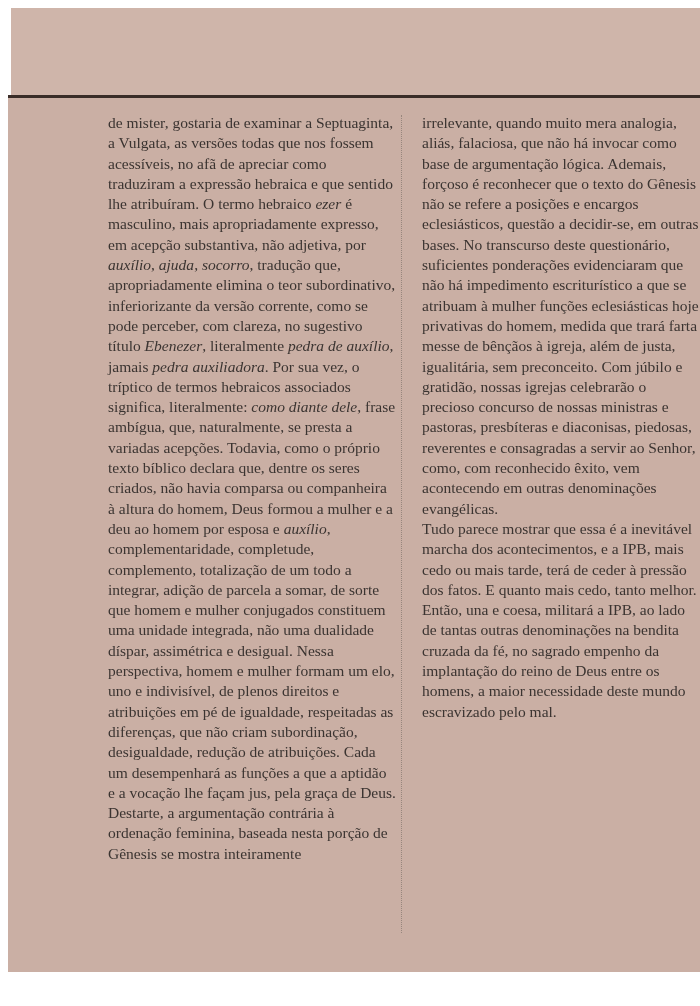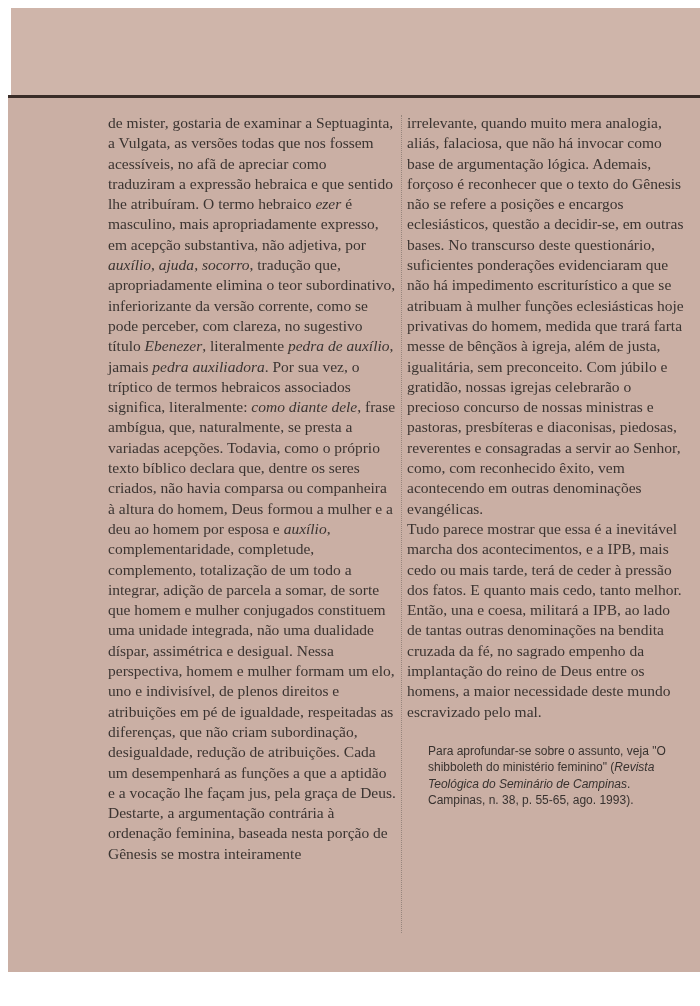--- a/index.html
+++ b/index.html
@@ -43,21 +43,21 @@
   .col {
     position: absolute;
     top: 15px;
     color: #3b3431;
     font-size: 15.5px;
     line-height: 20.3px;
     text-align: left;
   }
   .col p { margin: 0; }
   .col-left  { left: 100px; width: 289px; }
-  .col-right { left: 399px; width: 278px; }
+  .col-right { left: 414px; width: 278px; }
   .column-divider {
     position: absolute;
     left: 393px;
     top: 17px;
     height: 818px;
     width: 0;
     border-left: 1px dotted #97867d;
   }
   .question-heading {
     margin: 19px 0 4px 0;
@@ -85,16 +85,15 @@
   <div class="header-band"></div>
   <div class="header-rule"></div>
   <div class="content-area">
     <div class="col col-left">
       <p>de mister, gostaria de examinar a Septuaginta, a Vulgata, as versões todas que nos fossem acessíveis, no afã de apreciar como traduziram a expressão hebraica e que sentido lhe atribuíram. O termo hebraico <em>ezer</em> é masculino, mais apropriadamente expresso, em acepção substantiva, não adjetiva, por <em>auxílio</em>, <em>ajuda</em>, <em>socorro</em>, tradução que, apropriadamente elimina o teor subordinativo, inferiorizante da versão corrente, como se pode perceber, com clareza, no sugestivo título <em>Ebenezer</em>, literalmente <em>pedra de auxílio</em>, jamais <em>pedra auxiliadora</em>. Por sua vez, o tríptico de termos hebraicos associados significa, literalmente: <em>como diante dele</em>, frase ambígua, que, naturalmente, se presta a variadas acepções. Todavia, como o próprio texto bíblico declara que, dentre os seres criados, não havia comparsa ou companheira à altura do homem, Deus formou a mulher e a deu ao homem por esposa e <em>auxílio</em>, complementaridade, completude, complemento, totalização de um todo a integrar, adição de parcela a somar, de sorte que homem e mulher conjugados constituem uma unidade integrada, não uma dualidade díspar, assimétrica e desigual. Nessa perspectiva, homem e mulher formam um elo, uno e indivisível, de plenos direitos e atribuições em pé de igualdade, respeitadas as diferenças, que não criam subordinação, desigualdade, redução de atribuições. Cada um desempenhará as funções a que a aptidão e a vocação lhe façam jus, pela graça de Deus. Destarte, a argumentação contrária à ordenação feminina, baseada nesta porção de Gênesis se mostra inteiramente</p>
     </div>
     <div class="column-divider"></div>
     <div class="col col-right">
       <p>irrelevante, quando muito mera analogia, aliás, falaciosa, que não há invocar como base de argumentação lógica. Ademais, forçoso é reconhecer que o texto do Gênesis não se refere a posições e encargos eclesiásticos, questão a decidir-se, em outras bases. No transcurso deste questionário, suficientes ponderações evidenciaram que não há impedimento escriturístico a que se atribuam à mulher funções eclesiásticas hoje privativas do homem, medida que trará farta messe de bênçãos à igreja, além de justa, igualitária, sem preconceito. Com júbilo e gratidão, nossas igrejas celebrarão o precioso concurso de nossas ministras e pastoras, presbíteras e diaconisas, piedosas, reverentes e consagradas a servir ao Senhor, como, com reconhecido êxito, vem acontecendo em outras denominações evangélicas.</p>
       <p>Tudo parece mostrar que essa é a inevitável marcha dos acontecimentos, e a IPB, mais cedo ou mais tarde, terá de ceder à pressão dos fatos. E quanto mais cedo, tanto melhor. Então, una e coesa, militará a IPB, ao lado de tantas outras denominações na bendita cruzada da fé, no sagrado empenho da implantação do reino de Deus entre os homens, a maior necessidade deste mundo escravizado pelo mal.</p>
-      <div class="footnote">Para aprofundar-se sobre o assunto, veja "O shibboleth do ministério feminino" (<em>Revista Teológica do Seminário de Campinas</em>. Campinas, n. 38, p. 55-65, ago. 1993).</div>
     </div>
   </div>
 </div>
 
 </body></html>

